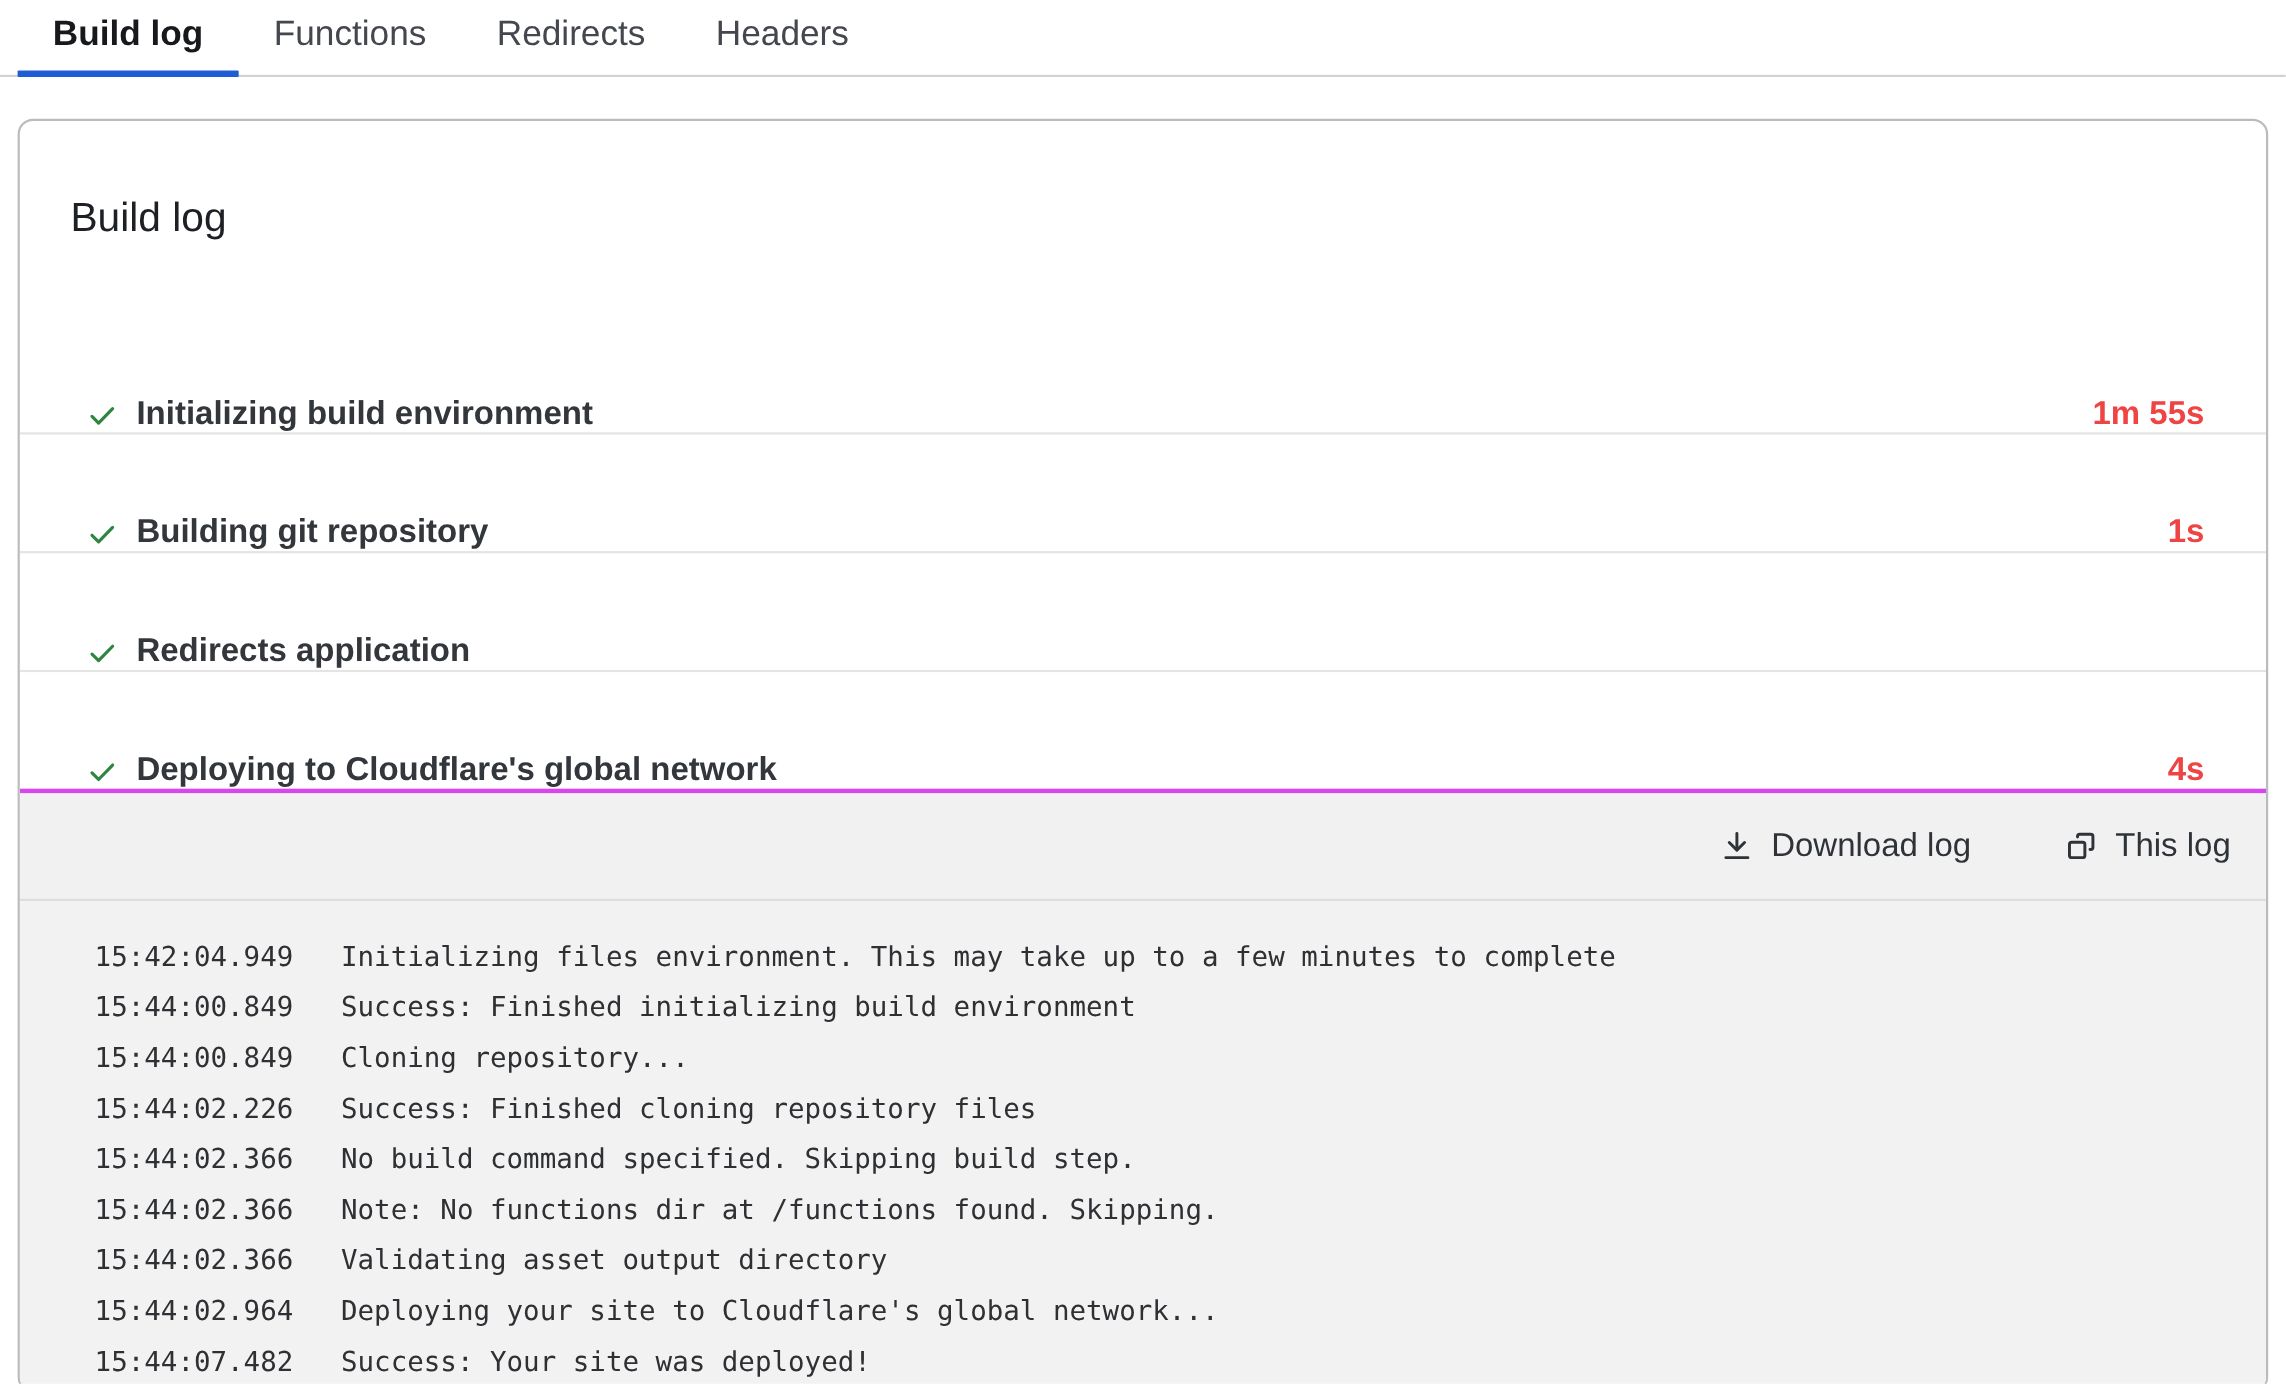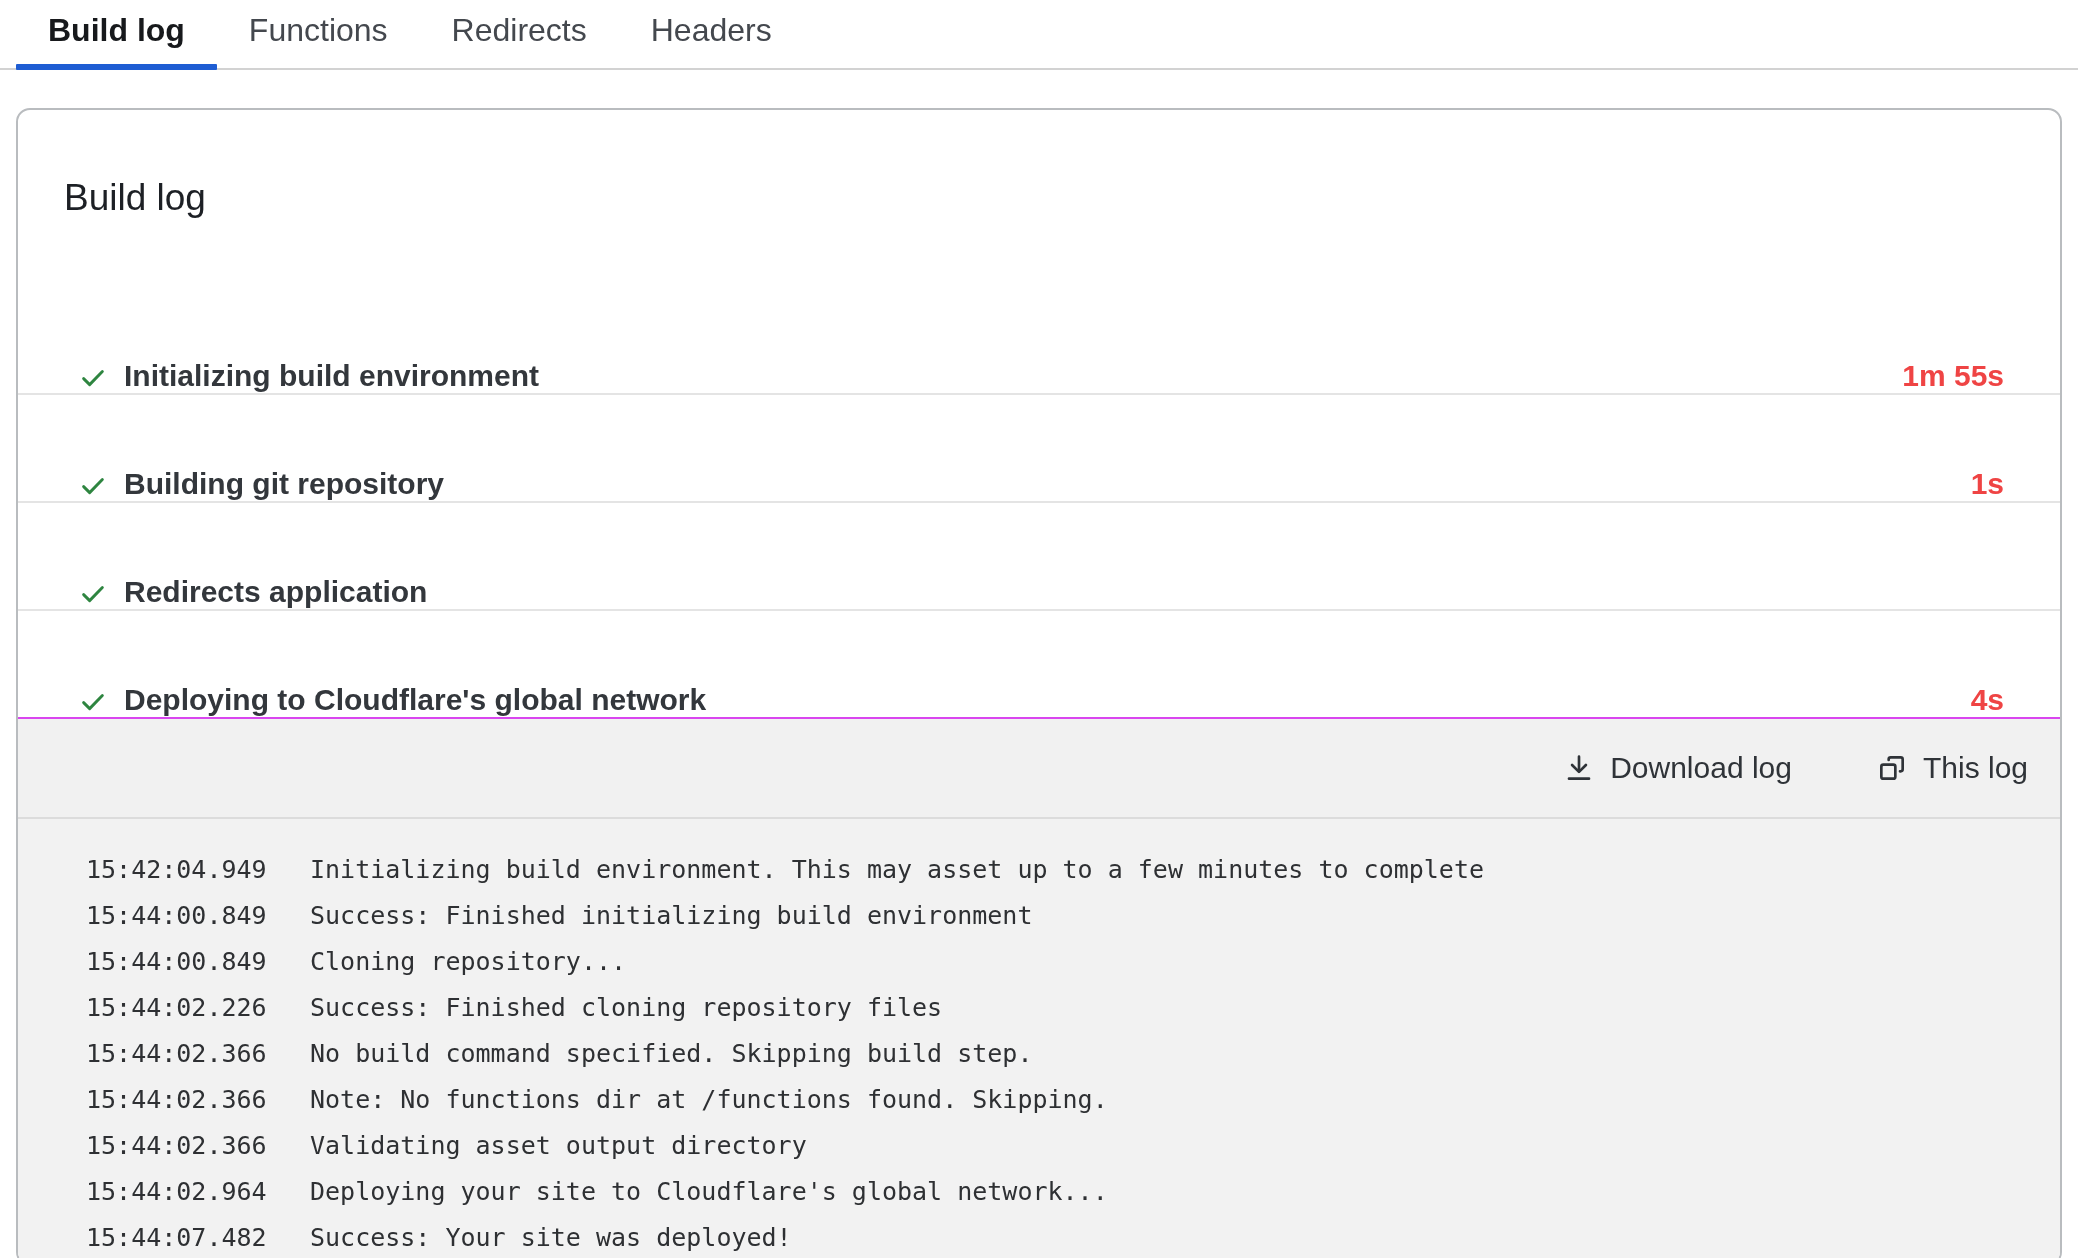--- a/index.html
+++ b/index.html
@@ -93,21 +93,21 @@
   .step-duration {
     margin-left: auto;
     color: #ef4444;
     white-space: nowrap;
   }
 
   
   .toolbar {
     height: 100px;
     background: #f1f1f1;
-    border-top: 2px solid #d946ef;
+    border-top: 4px solid #d946ef;
     display: flex;
     align-items: center;
     justify-content: flex-end;
     gap: 84px;
     padding: 0 32px;
   }
   .toolbar-btn {
     display: flex;
     align-items: center;
     gap: 15px;
@@ -214,21 +214,21 @@
           <rect x="4" y="9.5" width="10.5" height="10.5" rx="1.5"></rect>
         </svg>
       </span>
       <span>This log</span>
     </div>
   </div>
 
   <div class="log">
     <div class="log-line">
       <span class="log-time">15:42:04.949</span>
-      <span class="log-msg">Initializing build environment. This may asset up to a few minutes to complete</span>
+      <span class="log-msg">Initializing files environment. This may take up to a few minutes to complete</span>
     </div>
     <div class="log-line">
       <span class="log-time">15:44:00.849</span>
       <span class="log-msg">Success: Finished initializing build environment</span>
     </div>
     <div class="log-line">
       <span class="log-time">15:44:00.849</span>
       <span class="log-msg">Cloning repository...</span>
     </div>
     <div class="log-line">

